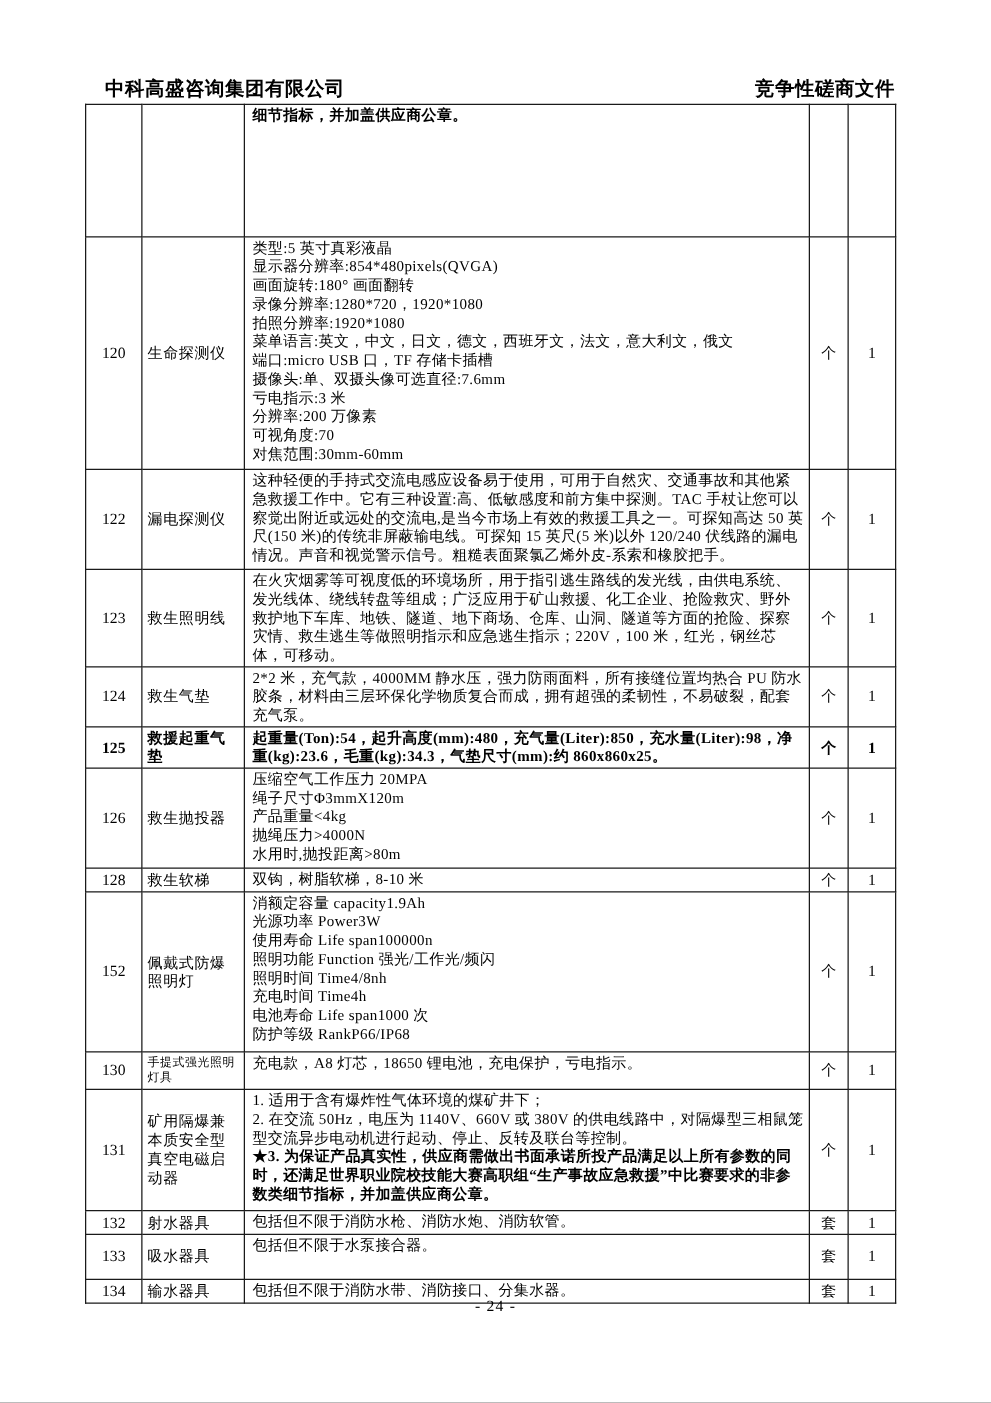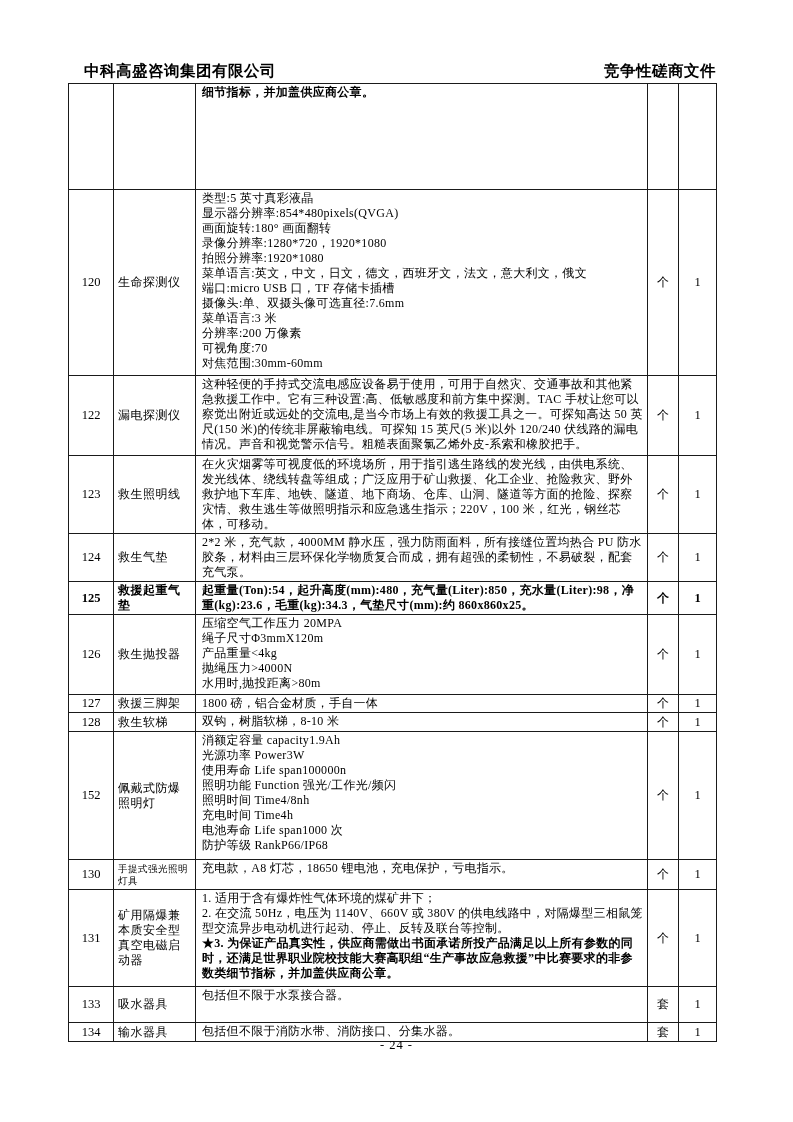--- a/index.html
+++ b/index.html
@@ -84,21 +84,21 @@
           <td class="col-name">生命探测仪</td>
           <td class="col-spec">
             <div class="spec-line">类型:5 英寸真彩液晶</div>
             <div class="spec-line">显示器分辨率:854*480pixels(QVGA)</div>
             <div class="spec-line">画面旋转:180° 画面翻转</div>
             <div class="spec-line">录像分辨率:1280*720，1920*1080</div>
             <div class="spec-line">拍照分辨率:1920*1080</div>
             <div class="spec-line">菜单语言:英文，中文，日文，德文，西班牙文，法文，意大利文，俄文</div>
             <div class="spec-line">端口:micro USB 口，TF 存储卡插槽</div>
             <div class="spec-line">摄像头:单、双摄头像可选直径:7.6mm</div>
-            <div class="spec-line">菜单语言:3 米</div>
+            <div class="spec-line">亏电指示:3 米</div>
             <div class="spec-line">分辨率:200 万像素</div>
             <div class="spec-line">可视角度:70</div>
             <div class="spec-line">对焦范围:30mm-60mm</div>
           </td>
           <td class="col-unit">个</td>
           <td class="col-qty">1</td>
         </tr>
         <tr style="height: 80px;">
           <td class="col-no">122</td>
           <td class="col-name">漏电探测仪</td>
@@ -137,29 +137,20 @@
         </tr>
         <tr style="height: 80px;">
           <td class="col-no">126</td>
           <td class="col-name">救生抛投器</td>
           <td class="col-spec">
             <div class="spec-line">压缩空气工作压力 20MPA</div>
             <div class="spec-line">绳子尺寸Φ3mmX120m</div>
             <div class="spec-line">产品重量&lt;4kg</div>
             <div class="spec-line">抛绳压力&gt;4000N</div>
             <div class="spec-line">水用时,抛投距离&gt;80m</div>
-          </td>
-          <td class="col-unit">个</td>
-          <td class="col-qty">1</td>
-        </tr>
-        <tr style="height: 18px;">
-          <td class="col-no">127</td>
-          <td class="col-name">救援三脚架</td>
-          <td class="col-spec">
-            <div class="spec-line">1800 磅，铝合金材质，手自一体</div>
           </td>
           <td class="col-unit">个</td>
           <td class="col-qty">1</td>
         </tr>
         <tr style="height: 19px;">
           <td class="col-no">128</td>
           <td class="col-name">救生软梯</td>
           <td class="col-spec">
             <div class="spec-line">双钩，树脂软梯，8-10 米</div>
           </td>
@@ -195,20 +186,29 @@
           <td class="col-no">131</td>
           <td class="col-name">矿用隔爆兼本质安全型真空电磁启动器</td>
           <td class="col-spec">
             <div class="spec-line">1. 适用于含有爆炸性气体环境的煤矿井下；</div>
             <div class="spec-line">2. 在交流 50Hz，电压为 1140V、660V 或 380V 的供电线路中，对隔爆型三相鼠笼型交流异步电动机进行起动、停止、反转及联台等控制。</div>
             <div class="spec-line bold">★3. 为保证产品真实性，供应商需做出书面承诺所投产品满足以上所有参数的同时，还满足世界职业院校技能大赛高职组“生产事故应急救援”中比赛要求的非参数类细节指标，并加盖供应商公章。</div>
           </td>
           <td class="col-unit">个</td>
           <td class="col-qty">1</td>
         </tr>
+        <tr style="height: 19px;">
+          <td class="col-no">132</td>
+          <td class="col-name">射水器具</td>
+          <td class="col-spec">
+            <div class="spec-line">包括但不限于消防水枪、消防水炮、消防软管。</div>
+          </td>
+          <td class="col-unit">套</td>
+          <td class="col-qty">1</td>
+        </tr>
         <tr style="height: 36px;">
           <td class="col-no">133</td>
           <td class="col-name">吸水器具</td>
           <td class="col-spec">
             <div class="spec-line">包括但不限于水泵接合器。</div>
           </td>
           <td class="col-unit">套</td>
           <td class="col-qty">1</td>
         </tr>
         <tr style="height: 19px;">

